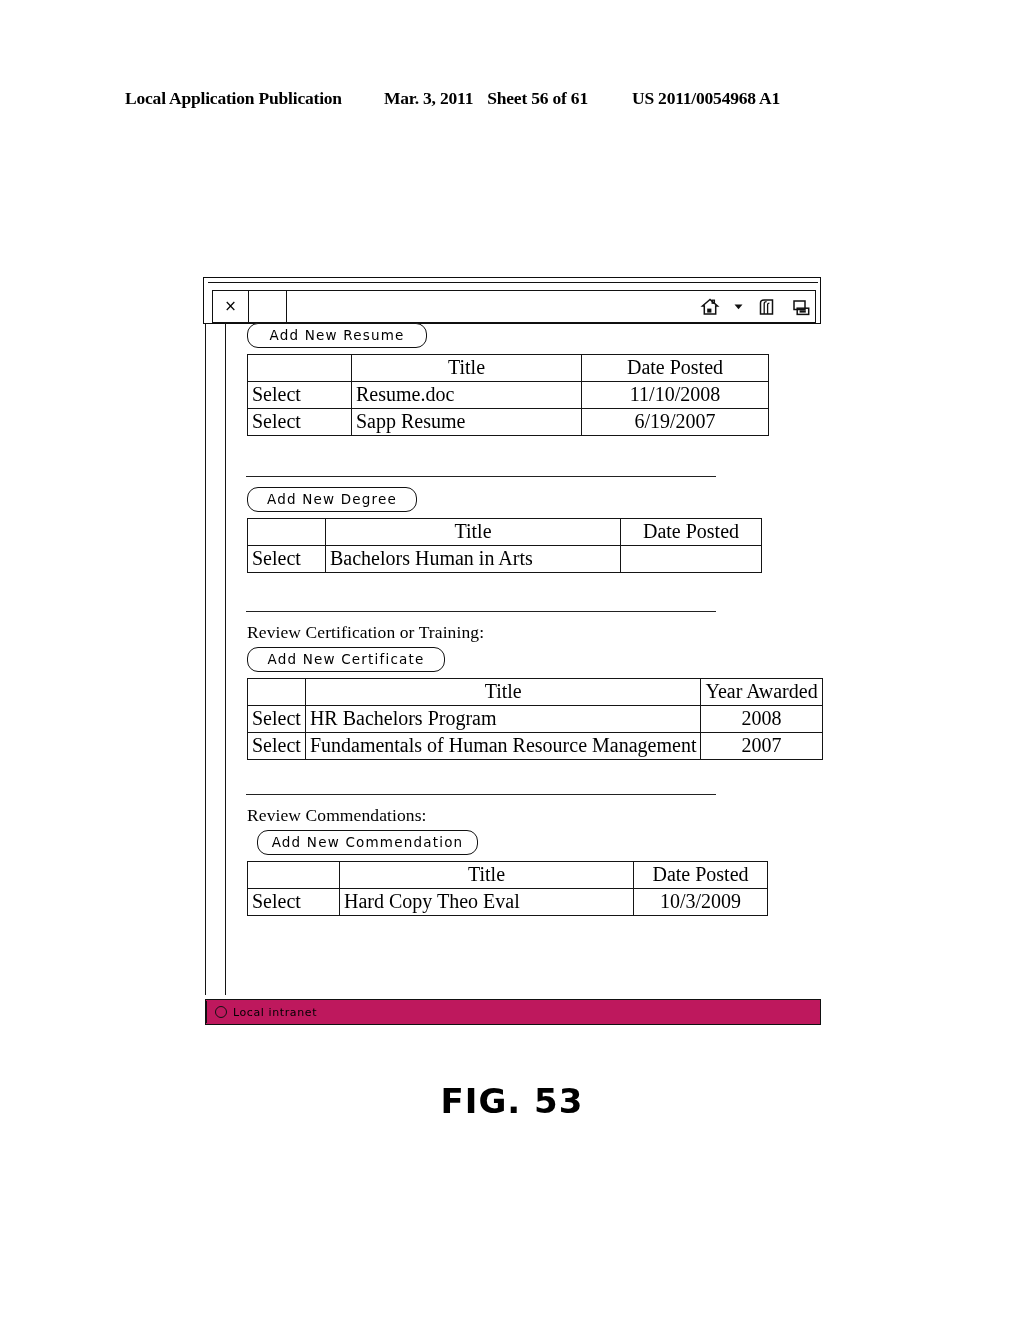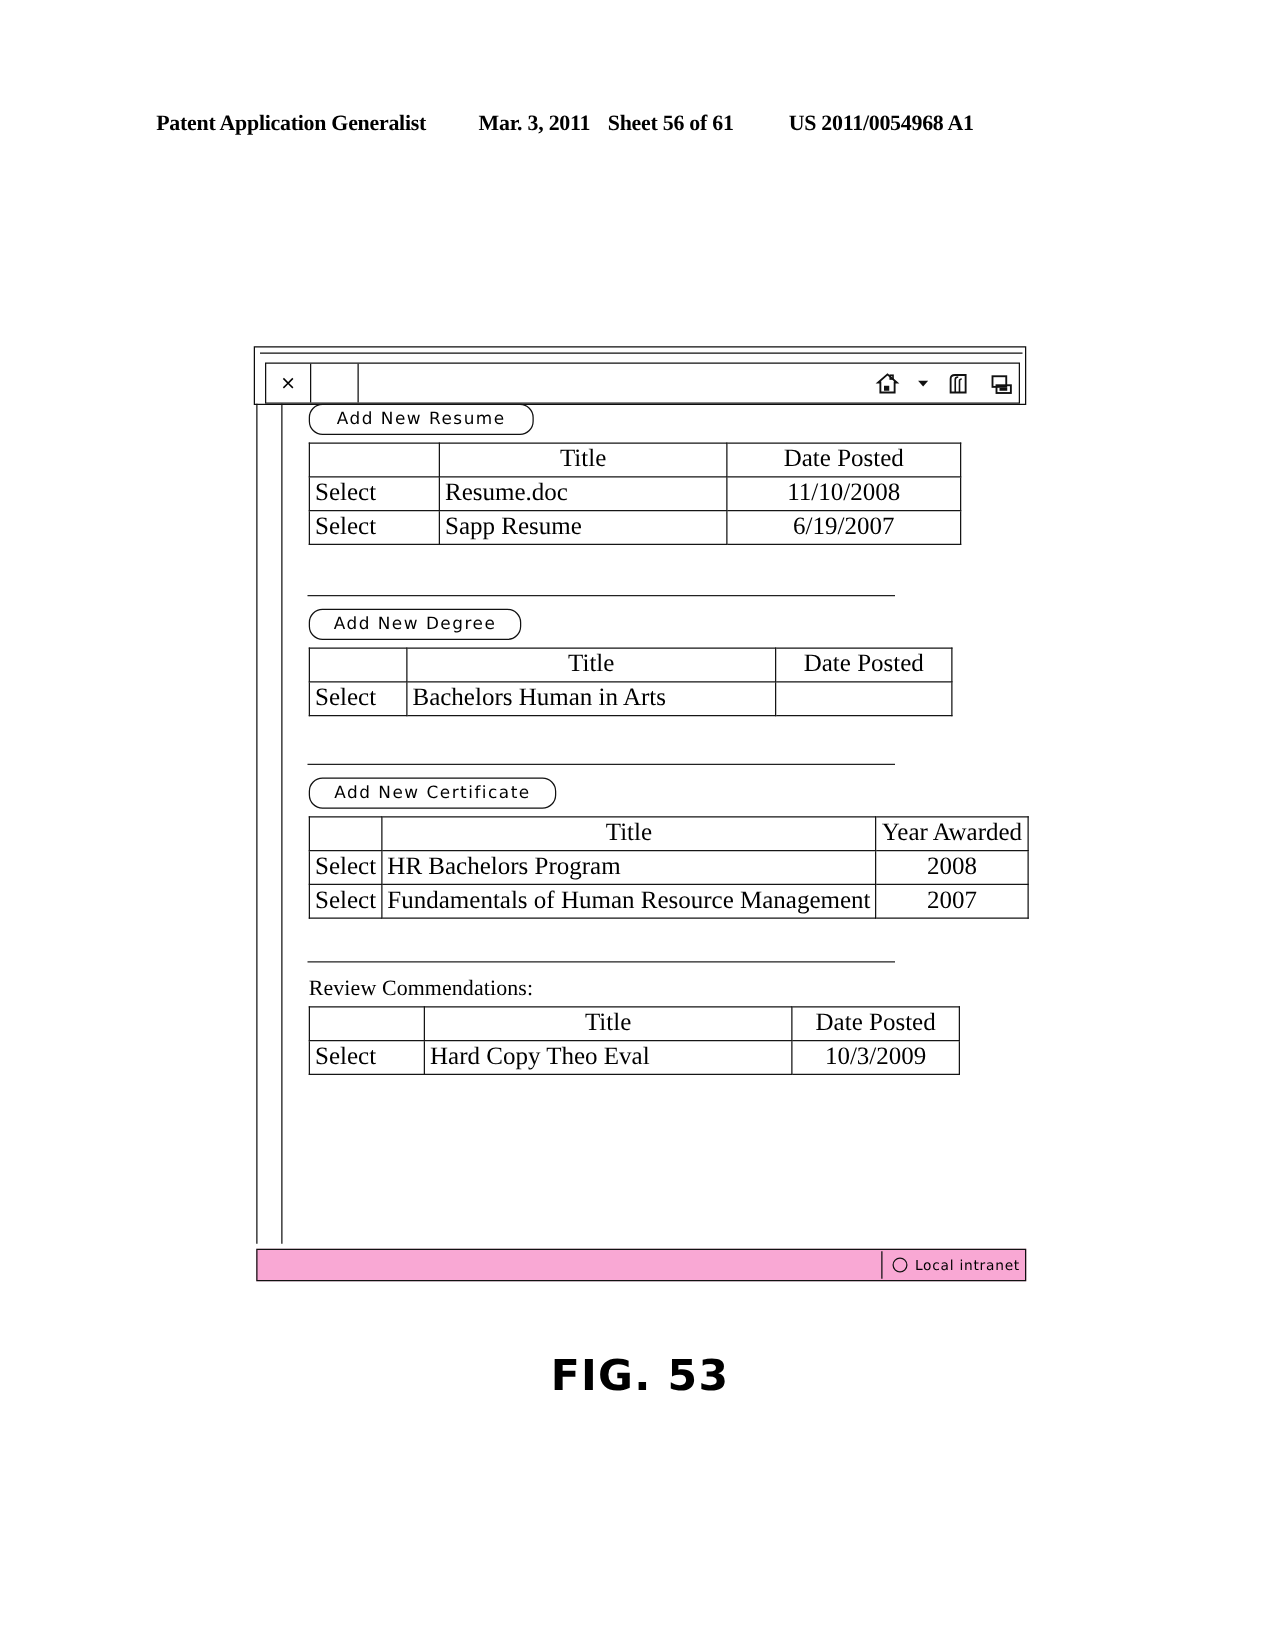--- a/index.html
+++ b/index.html
@@ -135,24 +135,23 @@
 
   
   .status-bar {
     position: absolute;
     left: 2px;
     top: 722px;
     width: 616px;
     height: 26px;
     border: 1.4px solid #111;
     box-sizing: border-box;
-    background: #f9a8d4;
+    background: #be185d;
     display: flex;
     align-items: center;
-    justify-content: flex-end;
   }
   .status-zone {
     display: flex;
     align-items: center;
     gap: 6px;
     padding-right: 4px;
     border-left: 1.1px solid #111;
     height: 22px;
     padding-left: 8px;
   }
@@ -261,21 +260,21 @@
     font-family: "DejaVu Sans", sans-serif;
     font-weight: bold;
     font-size: 34px;
     letter-spacing: 1px;
   }
 </style>
 </head>
 <body>
 
 <div class="patent-header">
-  <span class="ph-pub">Patent Application Generalist</span>
+  <span class="ph-pub">Local Application Publication</span>
   <span class="ph-date">Mar. 3, 2011</span>
   <span class="ph-sheet">Sheet 56 of 61</span>
   <span class="ph-num">US 2011/0054968 A1</span>
 </div>
 
 <div class="browser-window">
 
   <div class="chrome-outer">
     <div class="chrome-innerline"></div>
 
@@ -367,20 +366,21 @@
             <td class="cell-date cell-empty"></td>
           </tr>
         </tbody>
       </table>
     </div>
 
     <div class="sec-gap-2"></div>
 
     <div class="section">
       <div class="section-rule"></div>
+      <div class="section-title">Review Certification or Training:</div>
       <div class="add-button" style="width:198px">Add  New  Certificate</div>
       <table class="grid tbl-certs">
         <thead>
           <tr>
             <th class="c-sel"></th>
             <th class="c-ttl">Title</th>
             <th class="c-dat">Year Awarded</th>
           </tr>
         </thead>
         <tbody>
@@ -396,20 +396,21 @@
           </tr>
         </tbody>
       </table>
     </div>
 
     <div class="sec-gap-3"></div>
 
     <div class="section">
       <div class="section-rule"></div>
       <div class="section-title">Review Commendations:</div>
+      <div class="add-button" style="width:221px;margin-left:14px">Add  New  Commendation</div>
       <table class="grid tbl-commends">
         <thead>
           <tr>
             <th class="c-sel"></th>
             <th class="c-ttl">Title</th>
             <th class="c-dat">Date Posted</th>
           </tr>
         </thead>
         <tbody>
           <tr>

